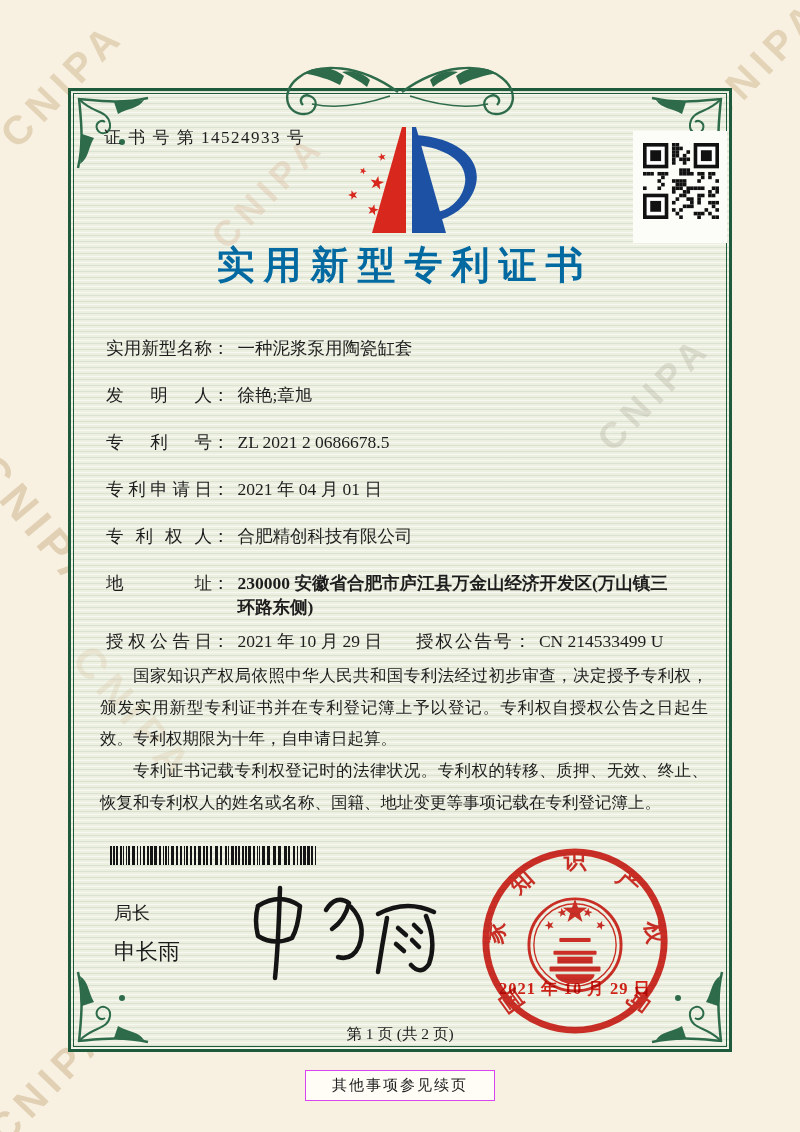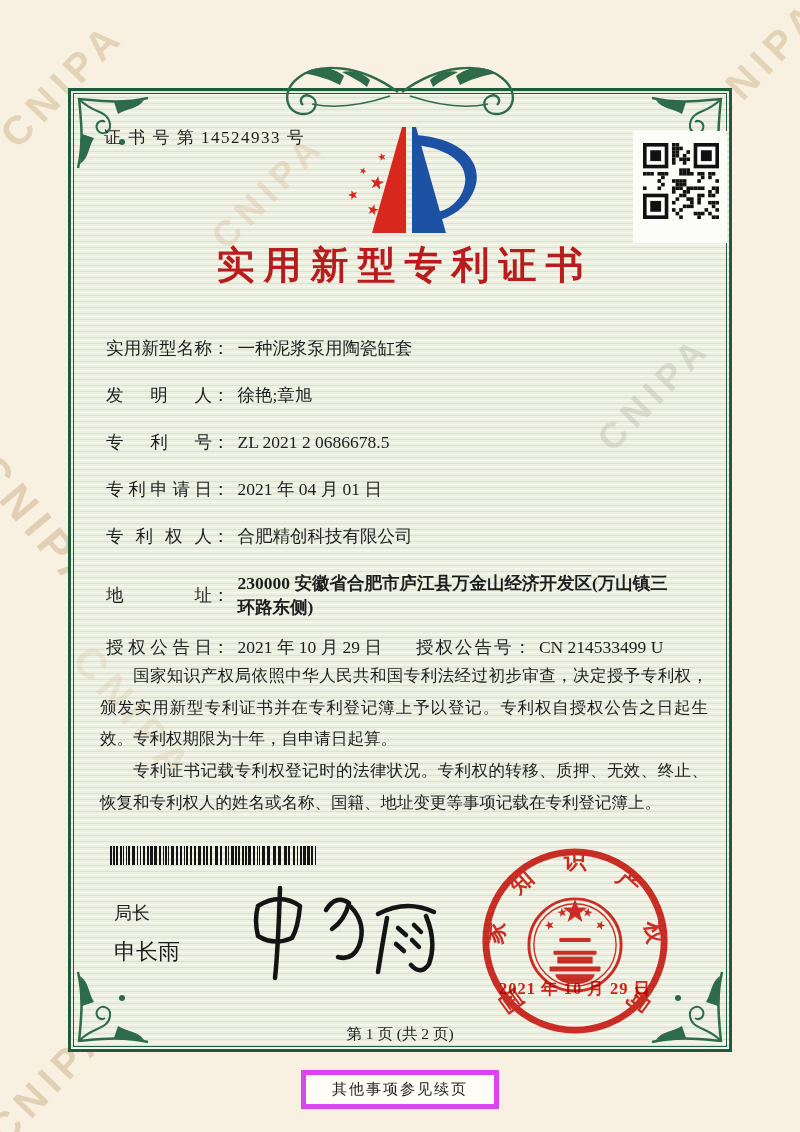--- a/index.html
+++ b/index.html
@@ -41,29 +41,29 @@
   .topscroll{position:absolute;z-index:2;top:56px;width:160px;height:70px;color:#2d6b4a;}
   .topscroll.l{left:240px;}
   .topscroll.r{left:400px;transform:scaleX(-1);}
   
   .cert-no{position:absolute;z-index:3;left:104px;top:126px;font-size:17px;letter-spacing:1.5px;}
   .logo{position:absolute;z-index:3;left:332px;top:114px;width:156px;height:126px;}
   .qr-wrap{position:absolute;z-index:3;left:633px;top:131px;width:94px;height:112px;background:#fcfcf8;}
   .qr-wrap svg{position:absolute;left:10px;top:12px;}
   .title{
     position:absolute;z-index:3;left:0;right:0;top:240px;text-align:center;
-    font-size:38px;font-weight:bold;letter-spacing:9px;text-indent:9px;color:#b91c1c;
+    font-size:38px;font-weight:bold;letter-spacing:9px;text-indent:9px;color:#0369a1;
   }
   
   .fields{position:absolute;z-index:3;left:106px;top:336px;width:606px;font-size:17.5px;}
   .row{display:flex;margin-bottom:23px;line-height:24px;}
   .lbl{display:inline-block;width:106px;flex:none;text-align:justify;text-align-last:justify;}
   .colon{flex:none;padding-right:8px;}
   .val{flex:none;}
-  .row-addr{margin-bottom:16px;align-items:center;}
+  .row-addr{margin-bottom:10px;}
   .row-addr .val{width:440px;flex:none;font-weight:bold;}
   .grant-group2{margin-left:34px;display:flex;}
   .grant-group2 .lbl{width:auto;text-align-last:auto;letter-spacing:2px;}
   
   .body-text{position:absolute;z-index:3;left:100px;top:660px;width:608px;
     font-size:16.5px;line-height:1.92;text-align:justify;}
   .body-text p{margin:0;text-indent:2em;}
   
   .barcode{position:absolute;z-index:3;left:110px;top:846px;width:212px;height:19px;}
   .sig-title{position:absolute;z-index:3;left:114px;top:901px;font-size:18px;
@@ -72,21 +72,21 @@
     font-family:"Liberation Sans","DejaVu Sans",sans-serif;}
   .sig-script{position:absolute;z-index:3;left:228px;top:880px;width:210px;height:105px;}
   
   .seal{position:absolute;z-index:5;left:477px;top:843px;width:196px;height:196px;
     mix-blend-mode:multiply;opacity:.95;}
   .seal-date{position:absolute;z-index:6;left:480px;top:978px;width:190px;text-align:center;
     color:#e0251b;font-size:16.5px;font-weight:bold;letter-spacing:1px;mix-blend-mode:multiply;}
   
   .page-info{position:absolute;z-index:3;left:0;right:0;top:1024px;text-align:center;font-size:15.5px;}
   .note-box{position:absolute;z-index:3;left:50%;top:1070px;transform:translateX(-50%);
-    background:#fffdf6;border:5px solid #d946ef;padding:5px 26px;font-size:15px;letter-spacing:2px;}
+    background:#fffdf6;border:1px solid #d946ef;padding:5px 26px;font-size:15px;letter-spacing:2px;}
 </style>
 </head>
 <body>
 
 <div class="page">
 
   <svg width="0" height="0" style="position:absolute">
     <defs>
       <path id="star" d="M0,-10 L2.35,-3.24 L9.51,-3.09 L3.8,1.24 L5.88,8.09 L0,4 L-5.88,8.09 L-3.8,1.24 L-9.51,-3.09 L-2.35,-3.24 Z"></path>
       <g id="cnrG">

